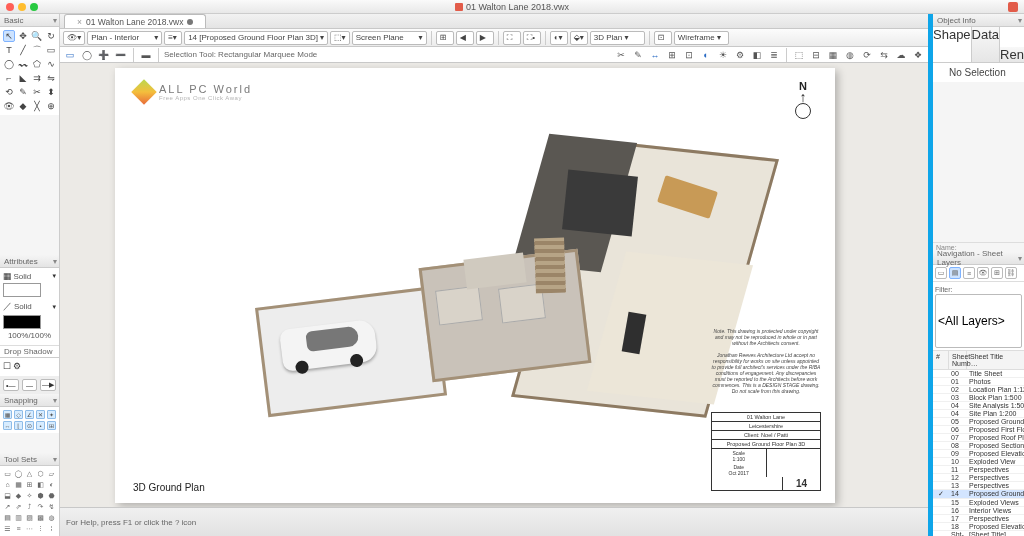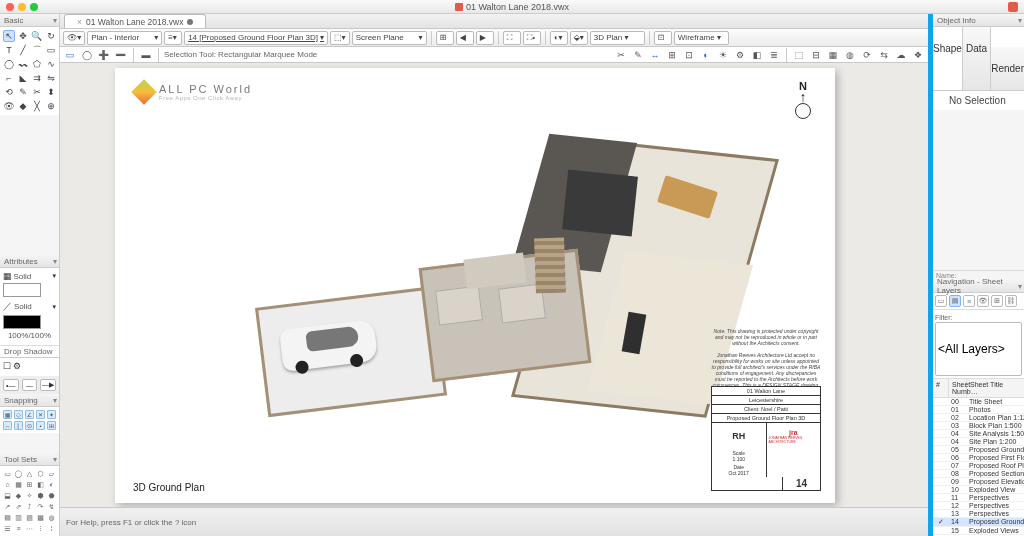--- a/index.html
+++ b/index.html
@@ -35,21 +35,21 @@
 
   .center { flex:1; display:flex; flex-direction:column; background:#fff; }
   .tabbar { height:15px; background:linear-gradient(#f2f2f2,#e4e4e4); border-bottom:1px solid #c8c8c8; display:flex; align-items:flex-end;}
   .tab { height:14px; padding:0 12px; border:1px solid #bbb; border-bottom:none; background:#fff; border-radius:3px 3px 0 0; margin-left:4px; font-size:8.5px; color:#555; display:flex; align-items:center; gap:4px;}
   .tab .x { color:#999;}
   .tab .d { width:6px;height:6px;border-radius:50%;background:#777;}
   .ribbon { height:18px; border-bottom:1px solid #c8c8c8; display:flex; align-items:center; padding:0 3px; gap:2px; background:linear-gradient(#fcfcfc,#ececec);}
   .rslot { height:14px; border:1px solid #bbb; background:#fff; border-radius:2px; font-size:8px; color:#444; display:flex; align-items:center; padding:0 3px; gap:2px; min-width:18px;}
   .rslot.wide { min-width:75px; justify-content:flex-start;}
   .rslot.med { min-width:55px;}
-  .rslot.xw { min-width:120px;text-decoration:underline;}
+  .rslot.xw { min-width:120px;}
   .sep { width:1px;height:14px;background:#ccc; margin:0 2px;}
   .ribbon2 { height:16px; border-bottom:1px solid #c8c8c8; display:flex; align-items:center; padding:0 3px; gap:3px; background:#fff;}
   .ricon { width:14px; height:14px; display:flex; align-items:center; justify-content:center; font-size:9px; color:#555; border-radius:2px;}
   .ricon.b { color:#2a6bc4;}
   .canvas-wrap { flex:1; background:#eceae6; position:relative; overflow:hidden;}
   .sheet { position:absolute; left:55px; top:5px; width:720px; height:435px; background:#fff; box-shadow:3px 3px 8px rgba(0,0,0,0.25);}
   .logo { position:absolute; left:20px; top:15px; display:flex; gap:6px; align-items:center;}
   .logo-sq { width:18px;height:18px; transform:rotate(45deg); background:linear-gradient(135deg,#b9d84e,#f4be3c,#e86b3a);}
   .logo-txt1 { font-size:11px; letter-spacing:2px; color:#7a7a7a; font-weight:300;}
   .logo-txt2 { font-size:6px; color:#b5b5b5; letter-spacing:0.5px;}
@@ -63,21 +63,21 @@
   .tb-row { border-bottom:0.5px solid #333; padding:1px 2px; font-size:5.5px; }
   .tb-row2 { display:flex;}
   .tb-cell { flex:1; border-right:0.5px solid #333; padding:1px 2px; font-size:5px; display:flex; flex-direction:column; justify-content:center; align-items:center;}
   .tb-cell:last-child{border-right:none;}
   .jra { color:#c33; font-weight:bold; font-size:7px;}
   .statusbar { height:29px; background:linear-gradient(#f0f0f0,#e2e2e2); border-top:1px solid #c8c8c8; font-size:8px; color:#666; padding:0 6px; display:flex; align-items:center;}
 
   .rightcol { width:96px; background:#eee; border-left:5px solid #0ea5e9; display:flex; flex-direction:column;}
   .oi-body { background:#fff; flex:0 0 auto;}
   .oi-tabs { display:flex; border-bottom:1px solid #ccc;}
-  .oi-tab { flex:1; text-align:center; font-size:10px; padding:16px 0; border-right:1px solid #ccc; background:linear-gradient(#f8f8f8,#e6e6e6);}
+  .oi-tab { flex:1; text-align:center; font-size:13px; padding:0 0; border-right:1px solid #ccc; background:linear-gradient(#f8f8f8,#e6e6e6);}
   .oi-tab.sel { background:#fff; font-weight:500;}
   .oi-tab:last-child{border-right:none;margin-top:20px;}
   .oi-nosel { padding:4px; font-size:10px; color:#444;margin-left:12px;}
   .nav-body { background:#fff; flex:1; display:flex; flex-direction:column; min-height:0;}
   .nav-icons{ display:flex; padding:2px; gap:2px; border-bottom:1px solid #ddd;}
   .nav-ic { width:12px;height:12px; border:1px solid #bbb; border-radius:2px;font-size:7px;display:flex;align-items:center;justify-content:center;color:#666;}
   .nav-filter{ padding:2px; border-bottom:1px solid #ddd;}
   .nav-filter input{ width:100%; font-size:12px; border:1px solid #bbb; padding:19px 2px; border-radius:2px;}
   .nav-hdr { display:flex; font-size:7px; background:#f4f4f4; border-bottom:1px solid #ddd;}
   .nav-hdr div{ padding:2px 3px;}
@@ -359,29 +359,20 @@
         <div class="dwg-note">
           <div>Note. This drawing is protected under copyright and may not be reproduced in whole or in part without the Architects consent.</div><br>
           <div>Jonathan Reeves Architecture Ltd accept no responsibility for works on site unless appointed to provide full architect's services under the RIBA conditions of engagement. Any discrepancies must be reported to the Architects before work commences. This is a DESIGN STAGE drawing. Do not scale from this drawing.</div>
         </div>
 
         <div class="title-block">
           <div class="tb-row" style="text-align:center">01 Walton Lane</div>
           <div class="tb-row" style="text-align:center">Leicestershire</div>
           <div class="tb-row" style="text-align:center">Client: Noel / Patti</div>
           <div class="tb-row" style="text-align:center;font-weight:500">Proposed Ground Floor Plan 3D</div>
-          <div class="tb-row2" style="height:26px;">
-            <div class="tb-cell">
-                <span style="font-size:9px;font-weight:bold;">RH</span>
-              </div>
-            <div class="tb-cell">
-              <span class="jra">jra</span>
-              <span style="font-size:3.5px;color:#c33;">JONATHAN REEVES ARCHITECTURE</span>
-            </div>
-          </div>
           <div class="tb-row2">
             <div class="tb-cell">
                 <span>Scale</span>
                 <span>1:100</span>
               </div>
             <div class="tb-cell"></div>
           </div>
           <div class="tb-row2">
             <div class="tb-cell">
                 <span>Date</span>

